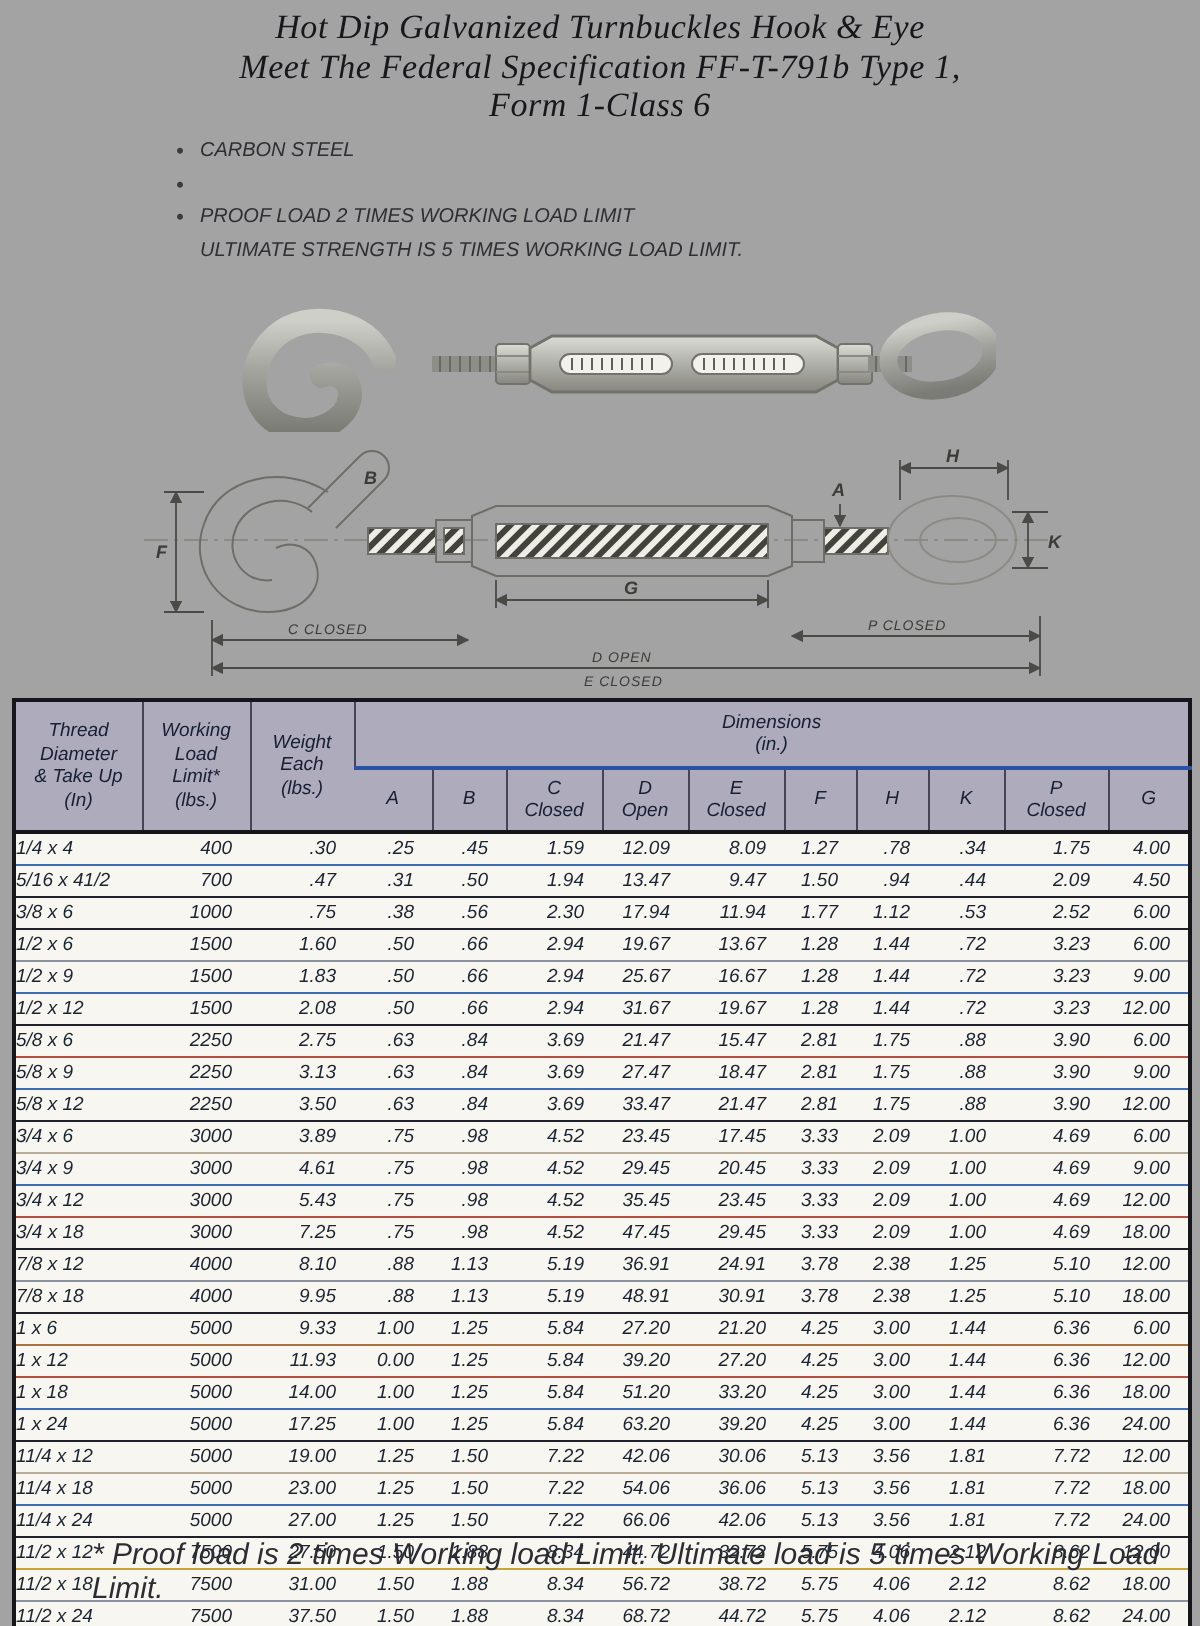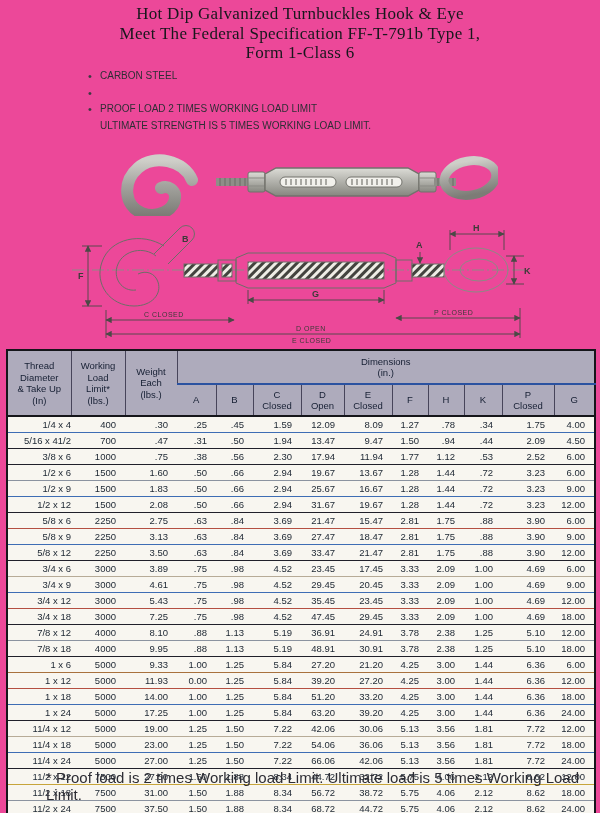--- a/index.html
+++ b/index.html
@@ -1,20 +1,20 @@
 <!DOCTYPE html>
 <html><head>
 <meta charset="utf-8">
 <style>
   html,body{margin:0;padding:0;}
   body{background:#e8e8e4;}
   .page{
     position:relative;width:600px;height:813px;margin:0 auto;
-    background:#ec4899;overflow:hidden;
-    font-family:"Liberation Sans", sans-serif;color:#23232a;
+    background:#a3a3a3;overflow:hidden;
+    font-family:"Liberation Sans", sans-serif;color:#23232a;font-style:italic;
   }
   
   .title{
     position:absolute;top:4px;left:0;width:600px;text-align:center;
     font-family:"Liberation Serif", serif;font-size:17px;line-height:19.5px;
     color:#17171c;letter-spacing:.3px;
   }
   
   .bullets{position:absolute;top:68px;left:88px;width:470px;font-size:10px;line-height:16.5px;color:#2e2e35;}
   .bullet-row{display:flex;align-items:flex-start;}
@@ -35,21 +35,21 @@
   }
   thead th:first-child{border-left:none;}
   thead{border-bottom:2px solid #15151a;}
   th.dims{border-bottom:2px solid #2b52a0;height:30px;}
   tr.letters th{height:28px;}
   table{border:2px solid #15151a;}
   tbody td{
     padding:0 9px 0 0;text-align:right;color:#1b2531;height:15px;line-height:15px;
     white-space:nowrap;overflow:hidden;
   }
-  tbody td.c1{text-align:right;padding:0;}
+  tbody td.c1{text-align:left;padding:0;}
   tbody tr.group-end{border-bottom:1.8px solid #20202a;}
   
   .footnote{position:absolute;top:769px;left:14px;font-size:15px;color:#2c2c33;margin-left:32px;}
 </style>
 </head>
 <body>
 
 <div class="page">
 
   <div class="title">

